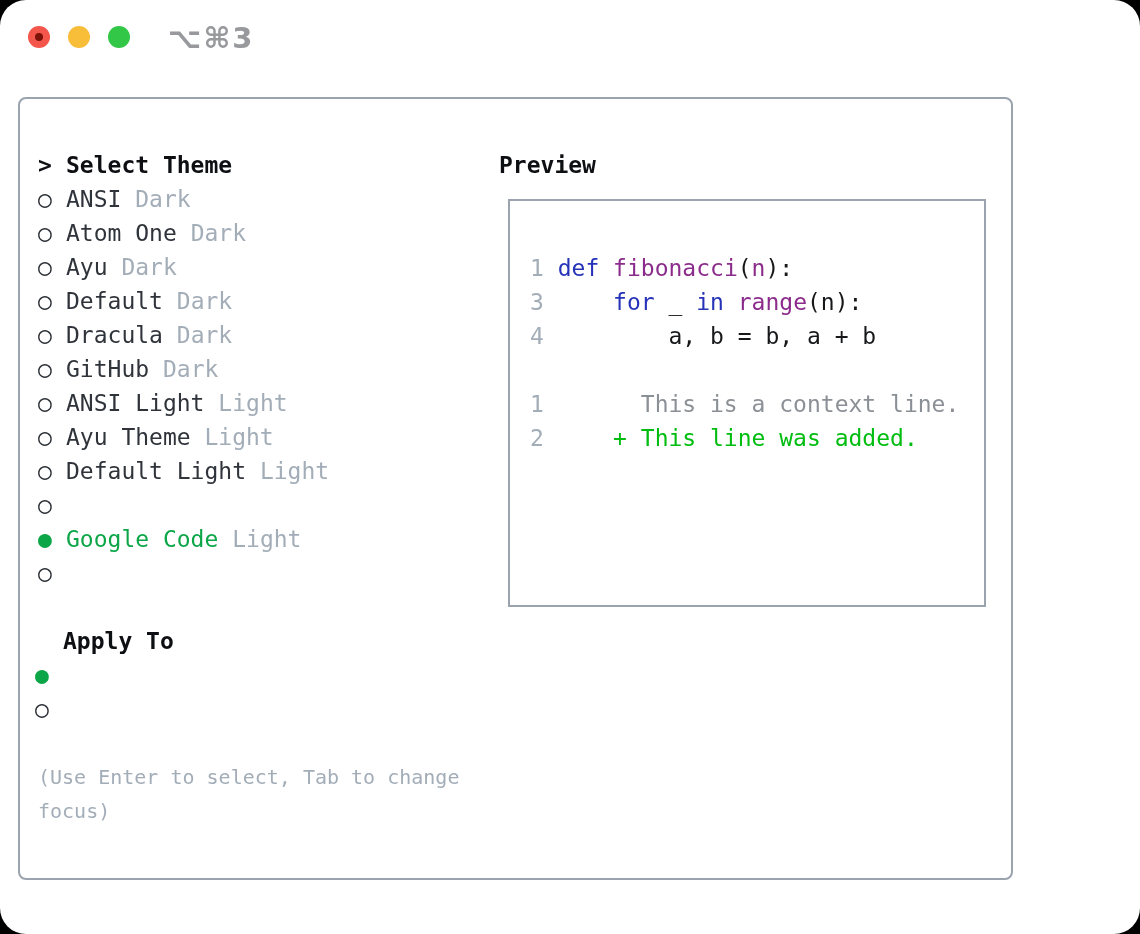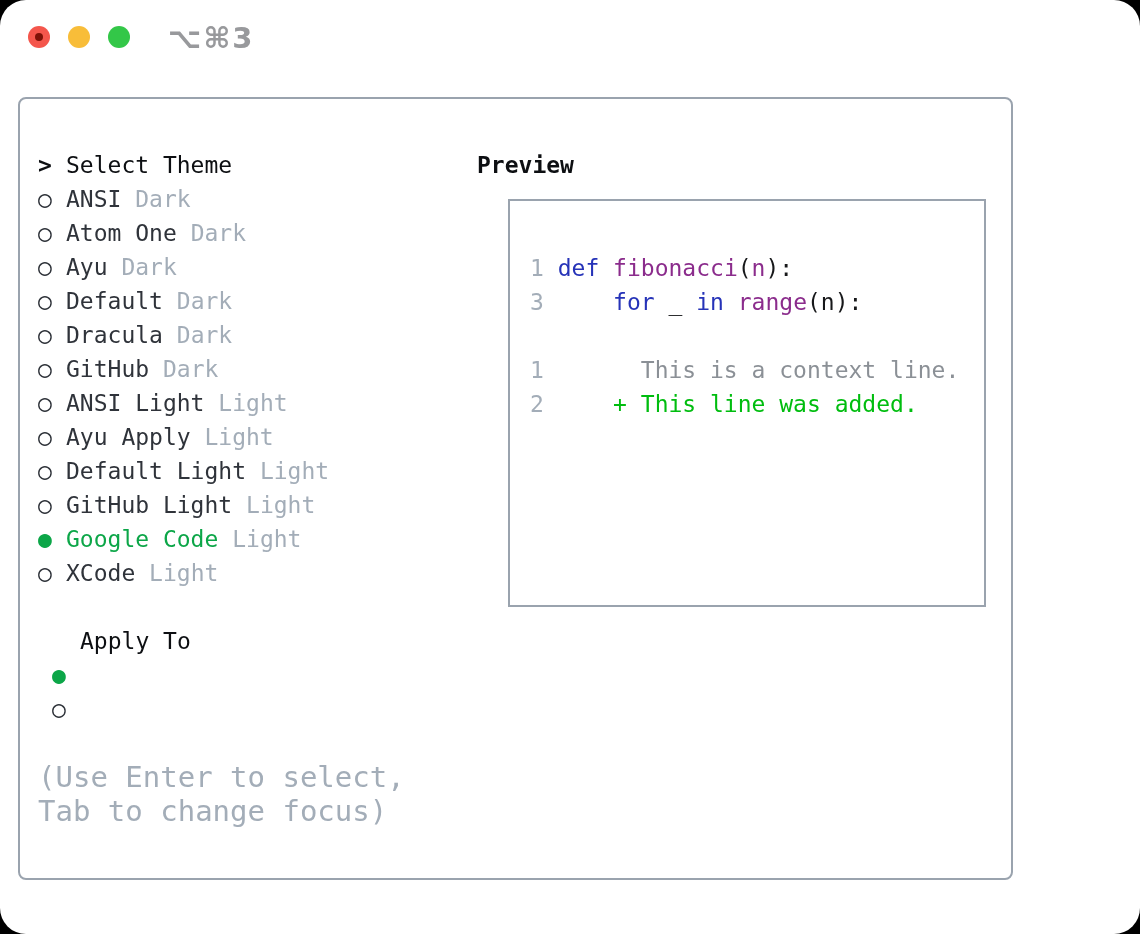--- a/index.html
+++ b/index.html
@@ -43,34 +43,34 @@
     border-radius: 8px;
   }
   .row {
     height: 34px; line-height: 34px;
     font-size: 23px; white-space: pre;
     display: flex;
   }
   .marker { width: 28px; flex: 0 0 28px; color: var(--text); }
   .marker.prompt { font-weight: bold; color: var(--heading); }
   .marker.on { color: var(--accent-green); }
-  .row .title-text { font-weight: normal; color: var(--heading); }
+  .row .title-text { font-weight: bold; color: var(--heading); }
   .row .name { color: var(--text); }
   .row.selected .name { color: var(--accent-green); }
   .suffix { color: var(--muted); }
   #theme-list { position: absolute; left: 38px; top: 148px; }
-  #apply-list { position: absolute; left: 52px; top: 624px; }
+  #apply-list { position: absolute; left: 35px; top: 624px; }
   .hint {
     position: absolute; left: 38px; top: 760px; width: 425px;
-    font-size: 29px; line-height: 34px;
+    font-size: 20px; line-height: 34px;
     color: var(--muted);
   }
   
   .preview-title {
-    position: absolute; left: 477px; top: 148px;
+    position: absolute; left: 499px; top: 148px;
     height: 34px; line-height: 34px;
     font-size: 23px; font-weight: bold; color: var(--heading);
   }
   .preview-box {
     position: absolute; left: 508px; top: 199px;
     width: 478px; height: 408px;
     box-sizing: border-box;
     border: 2px solid var(--window-border);
   }
   #code-block {
@@ -103,40 +103,41 @@
 
   <div id="theme-list">
       <div class="row"><span class="marker prompt">&gt;</span><span class="title-text">Select Theme</span></div>
       <div class="row"><span class="marker">○</span><span><span class="name">ANSI</span> <span class="suffix">Dark</span></span></div>
       <div class="row"><span class="marker">○</span><span><span class="name">Atom One</span> <span class="suffix">Dark</span></span></div>
       <div class="row"><span class="marker">○</span><span><span class="name">Ayu</span> <span class="suffix">Dark</span></span></div>
       <div class="row"><span class="marker">○</span><span><span class="name">Default</span> <span class="suffix">Dark</span></span></div>
       <div class="row"><span class="marker">○</span><span><span class="name">Dracula</span> <span class="suffix">Dark</span></span></div>
       <div class="row"><span class="marker">○</span><span><span class="name">GitHub</span> <span class="suffix">Dark</span></span></div>
       <div class="row"><span class="marker">○</span><span><span class="name">ANSI Light</span> <span class="suffix">Light</span></span></div>
-      <div class="row"><span class="marker">○</span><span><span class="name">Ayu Apply</span> <span class="suffix">Light</span></span></div>
+      <div class="row"><span class="marker">○</span><span><span class="name">Ayu Theme</span> <span class="suffix">Light</span></span></div>
       <div class="row"><span class="marker">○</span><span><span class="name">Default Light</span> <span class="suffix">Light</span></span></div>
-      <div class="row"><span class="marker">○</span><span><span class="name">GitHub Light</span> <span class="suffix">Light</span></span></div>
+      <div class="row"><span class="marker">○</span></div>
       <div class="row selected"><span class="marker on">●</span><span><span class="name">Google Code</span> <span class="suffix">Light</span></span></div>
-      <div class="row"><span class="marker">○</span><span><span class="name">XCode</span> <span class="suffix">Light</span></span></div>
+      <div class="row"><span class="marker">○</span></div>
     </div>
 
   <div id="apply-list">
       <div class="row"><span class="marker"> </span><span class="title-text">Apply To</span></div>
       <div class="row selected"><span class="marker on">●</span></div>
       <div class="row"><span class="marker">○</span></div>
     </div>
 
   <div class="hint">(Use Enter to select, Tab to change focus)</div>
 
   <div class="preview-title">Preview</div>
 
   <div class="preview-box"></div>
 
   <div id="code-block">
       <div class="code-line"><span class="ln">1 </span><span class="tok-keyword">def</span><span class="tok-plain"> </span><span class="tok-function">fibonacci</span><span class="tok-plain">(</span><span class="tok-function">n</span><span class="tok-plain">):</span></div>
       <div class="code-line"><span class="ln">3 </span><span class="tok-plain">    </span><span class="tok-keyword">for</span><span class="tok-plain"> _ </span><span class="tok-keyword">in</span><span class="tok-plain"> </span><span class="tok-function">range</span><span class="tok-plain">(n):</span></div>
+      <div class="code-line"><span class="ln">4 </span><span class="tok-plain">        a, b = b, a + b</span></div>
       <div class="code-line"><span class="ln"></span></div>
       <div class="code-line"><span class="ln">1 </span><span class="tok-context">      This is a context line.</span></div>
       <div class="code-line"><span class="ln">2 </span><span class="tok-added">    + This line was added.</span></div>
     </div>
 
 </div>
 
 </body></html>

